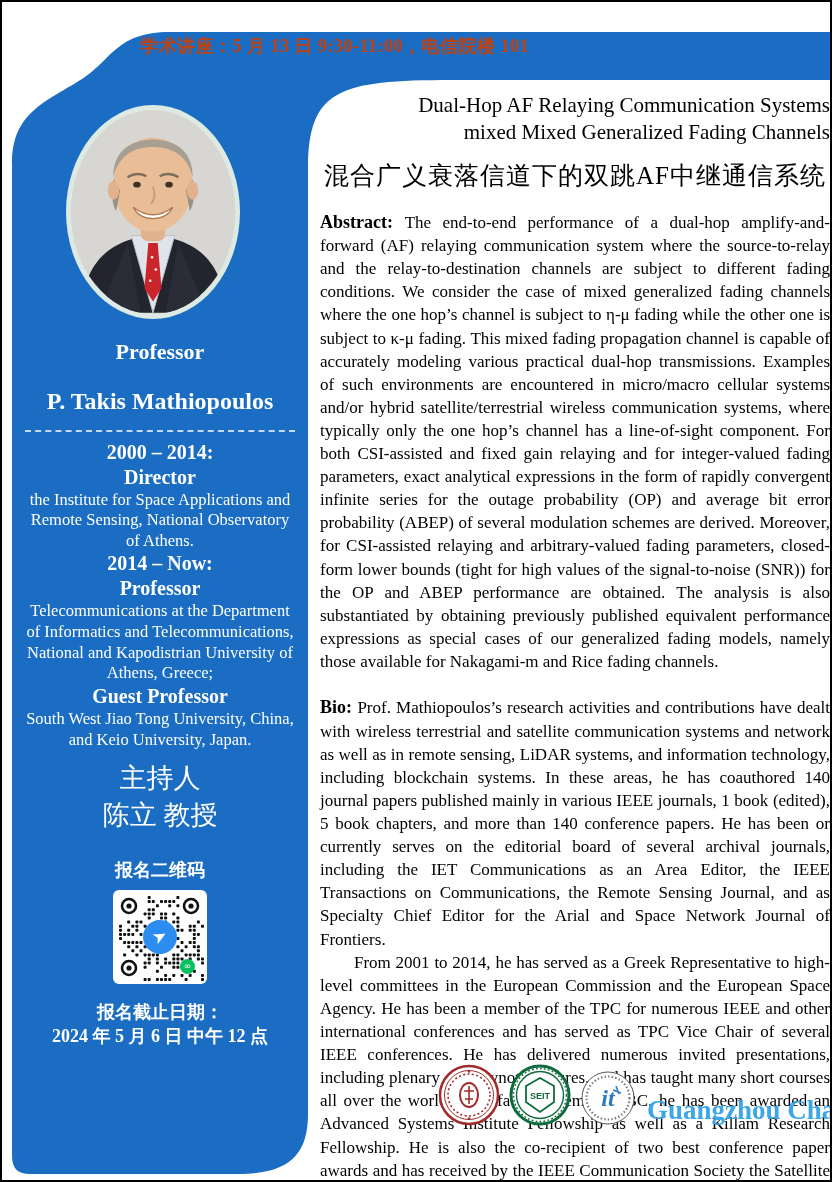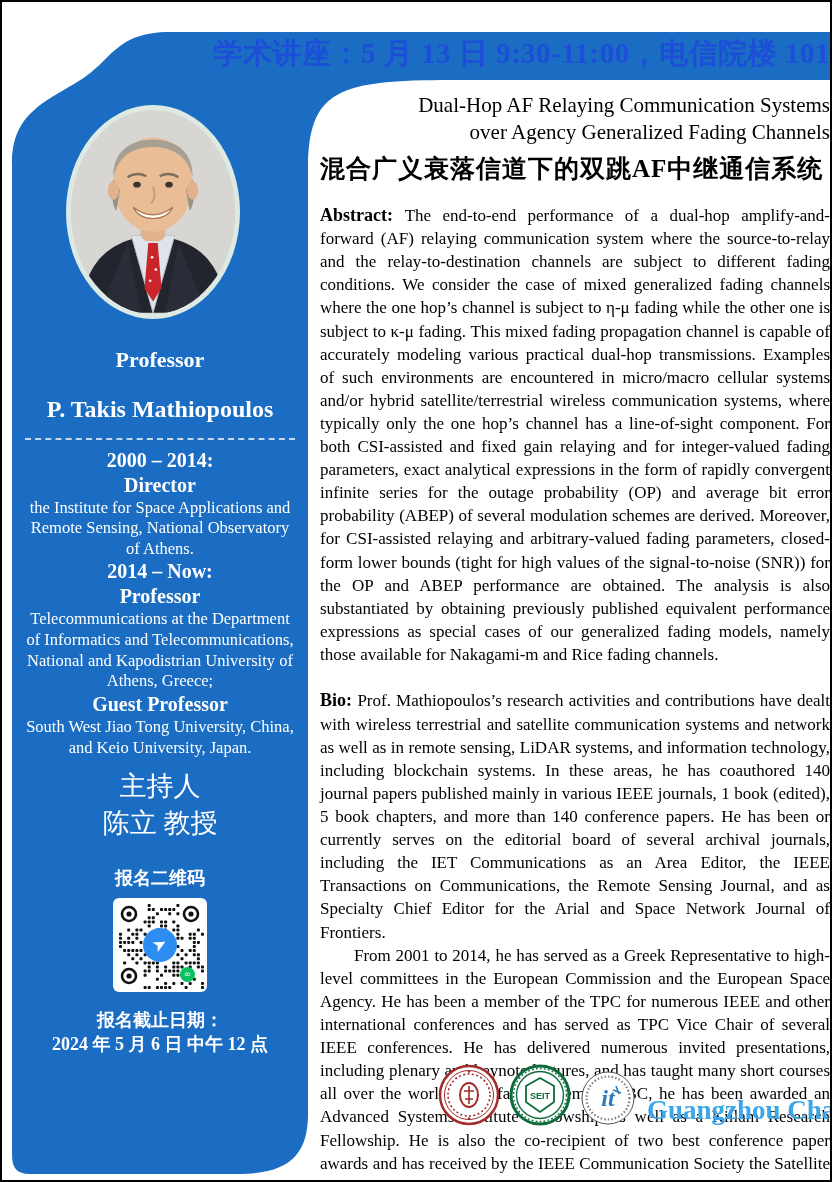--- a/index.html
+++ b/index.html
@@ -6,33 +6,33 @@
   .page{
     position:relative; width:832px; height:1182px; margin:0 auto;
     background:#ffffff; border:2px solid #000; box-sizing:border-box;
     font-family:"Liberation Serif", serif; overflow:hidden;
   }
   .bg-shape{position:absolute; left:0; top:0; width:832px; height:1182px; z-index:0;}
 
   
   .banner-text{
     position:absolute; left:138px; top:32px; width:690px; z-index:2;
-    text-align:right; font-weight:bold; font-size:29px; color:#1d4ed8;
+    text-align:left; font-weight:bold; font-size:18px; color:#c2410c;
     letter-spacing:.5px; white-space:nowrap;
   }
 
   
   .photo{
     position:absolute; left:64px; top:103px; width:174px; height:214px; z-index:2;
     border-radius:50%; border:5px solid #dde9e3; overflow:hidden; background:#d8d6d3;
     box-sizing:border-box;
   }
   .photo svg{display:block; width:100%; height:100%;}
   .side{
-    position:absolute; left:14px; top:344px; width:288px; z-index:2;
+    position:absolute; left:14px; top:336px; width:288px; z-index:2;
     color:#fff; text-align:center; line-height:1.25;
   }
   .side .role{font-size:22px; font-weight:bold; margin:0 0 20px 0;}
   .side .pname{font-size:24px; font-weight:bold; margin:0 0 14px 0;}
   .side hr.dash{border:none; border-top:2px dashed rgba(255,255,255,.75); width:94%; margin:0 auto 8px auto;}
   .side .period{font-size:20px; font-weight:bold;text-align:center;}
   .side .jobtitle{font-size:20px; font-weight:bold;}
   .side .detail{font-size:16.5px; margin:0 6px;}
   .side .email-row{margin-top:24px; font-size:19px; font-weight:bold;}
   .side .email-row a{color:#c4591a; text-decoration:underline;}
@@ -50,21 +50,21 @@
   .qr-badge{
     position:absolute; right:12px; bottom:10px; width:15px; height:15px; border-radius:50%;
     background:#07c160; color:#fff; font-size:9px; line-height:15px; text-align:center;
     font-family:"DejaVu Sans", sans-serif;
   }
   .side .deadline{margin-top:16px; font-size:18px; font-weight:bold; line-height:1.35;}
 
   
   .main{position:absolute; left:318px; top:90px; width:510px; z-index:2; color:#000;}
   .t-en{font-size:21px; font-weight:normal; text-align:right; line-height:1.3;}
-  .t-zh{font-size:25px; font-weight:bold; text-align:left; margin-top:5px; letter-spacing:1px;}
+  .t-zh{font-size:25px; font-weight:normal; text-align:center; margin-top:12px; letter-spacing:1px;}
   .body-par{margin-top:18px; font-size:17px; line-height:1.36; text-align:justify;}
   .body-par .lead{font-weight:bold; font-size:18px;}
   .bio-par{margin-top:22px;}
   .indent{text-indent:34px;}
 
   
   .footer{
     position:absolute; left:436px; top:1052px; width:390px; height:72px; z-index:2;
     display:flex; align-items:flex-end; gap:9px;
   }
@@ -295,21 +295,21 @@
 
     <div class="deadline">
       <div>报名截止日期：</div>
       <div>2024 年 5 月 6 日 中午 12 点</div>
     </div>
   </div>
 
   <div class="main">
     <div class="t-en">
       <div>Dual-Hop AF Relaying Communication Systems</div>
-      <div>over Agency Generalized Fading Channels</div>
+      <div>mixed Mixed Generalized Fading Channels</div>
     </div>
     <div class="t-zh">混合广义衰落信道下的双跳AF中继通信系统</div>
 
     <div class="body-par"><span class="lead">Abstract: </span><span>The end-to-end performance of a dual-hop amplify-and-forward (AF) relaying communication system where the source-to-relay and the relay-to-destination channels are subject to different fading conditions. We consider the case of mixed generalized fading channels where the one hop’s channel is subject to η-μ fading while the other one is subject to κ-μ fading. This mixed fading propagation channel is capable of accurately modeling various practical dual-hop transmissions. Examples of such environments are encountered in micro/macro cellular systems and/or hybrid satellite/terrestrial wireless communication systems, where typically only the one hop’s channel has a line-of-sight component. For both CSI-assisted and fixed gain relaying and for integer-valued fading parameters, exact analytical expressions in the form of rapidly convergent infinite series for the outage probability (OP) and average bit error probability (ABEP) of several modulation schemes are derived. Moreover, for CSI-assisted relaying and arbitrary-valued fading parameters, closed-form lower bounds (tight for high values of the signal-to-noise (SNR)) for the OP and ABEP performance are obtained. The analysis is also substantiated by obtaining previously published equivalent performance expressions as special cases of our generalized fading models, namely those available for Nakagami-m and Rice fading channels.</span></div>
 
     <div class="body-par bio-par"><span class="lead">Bio: </span><span>Prof. Mathiopoulos’s research activities and contributions have dealt with wireless terrestrial and satellite communication systems and network as well as in remote sensing, LiDAR systems, and information technology, including blockchain systems. In these areas, he has coauthored 140 journal papers published mainly in various IEEE journals, 1 book (edited), 5 book chapters, and more than 140 conference papers. He has been or currently serves on the editorial board of several archival journals, including the IET Communications as an Area Editor, the IEEE Transactions on Communications, the Remote Sensing Journal, and as Specialty Chief Editor for the Arial and Space Network Journal of Frontiers.</span>
       <div class="indent">From 2001 to 2014, he has served as a Greek Representative to high-level committees in the European Commission and the European Space Agency. He has been a member of the TPC for numerous IEEE and other international conferences and has served as TPC Vice Chair of several IEEE conferences. He has delivered numerous invited presentations, including plenary and keynote lectures, and has taught many short courses all over the world. As a faculty member UBC, he has been awarded an Advanced Systems Institute Fellowship as well as a Killam Research Fellowship. He is also the co-recipient of two best conference paper awards and has received by the IEEE Communication Society the Satellite and Space Communication Technical Committee “2017 Distinguished Service Award” for outstanding contributions in the field of Satellite and Space Communications.</div>
     </div>
   </div>
 

